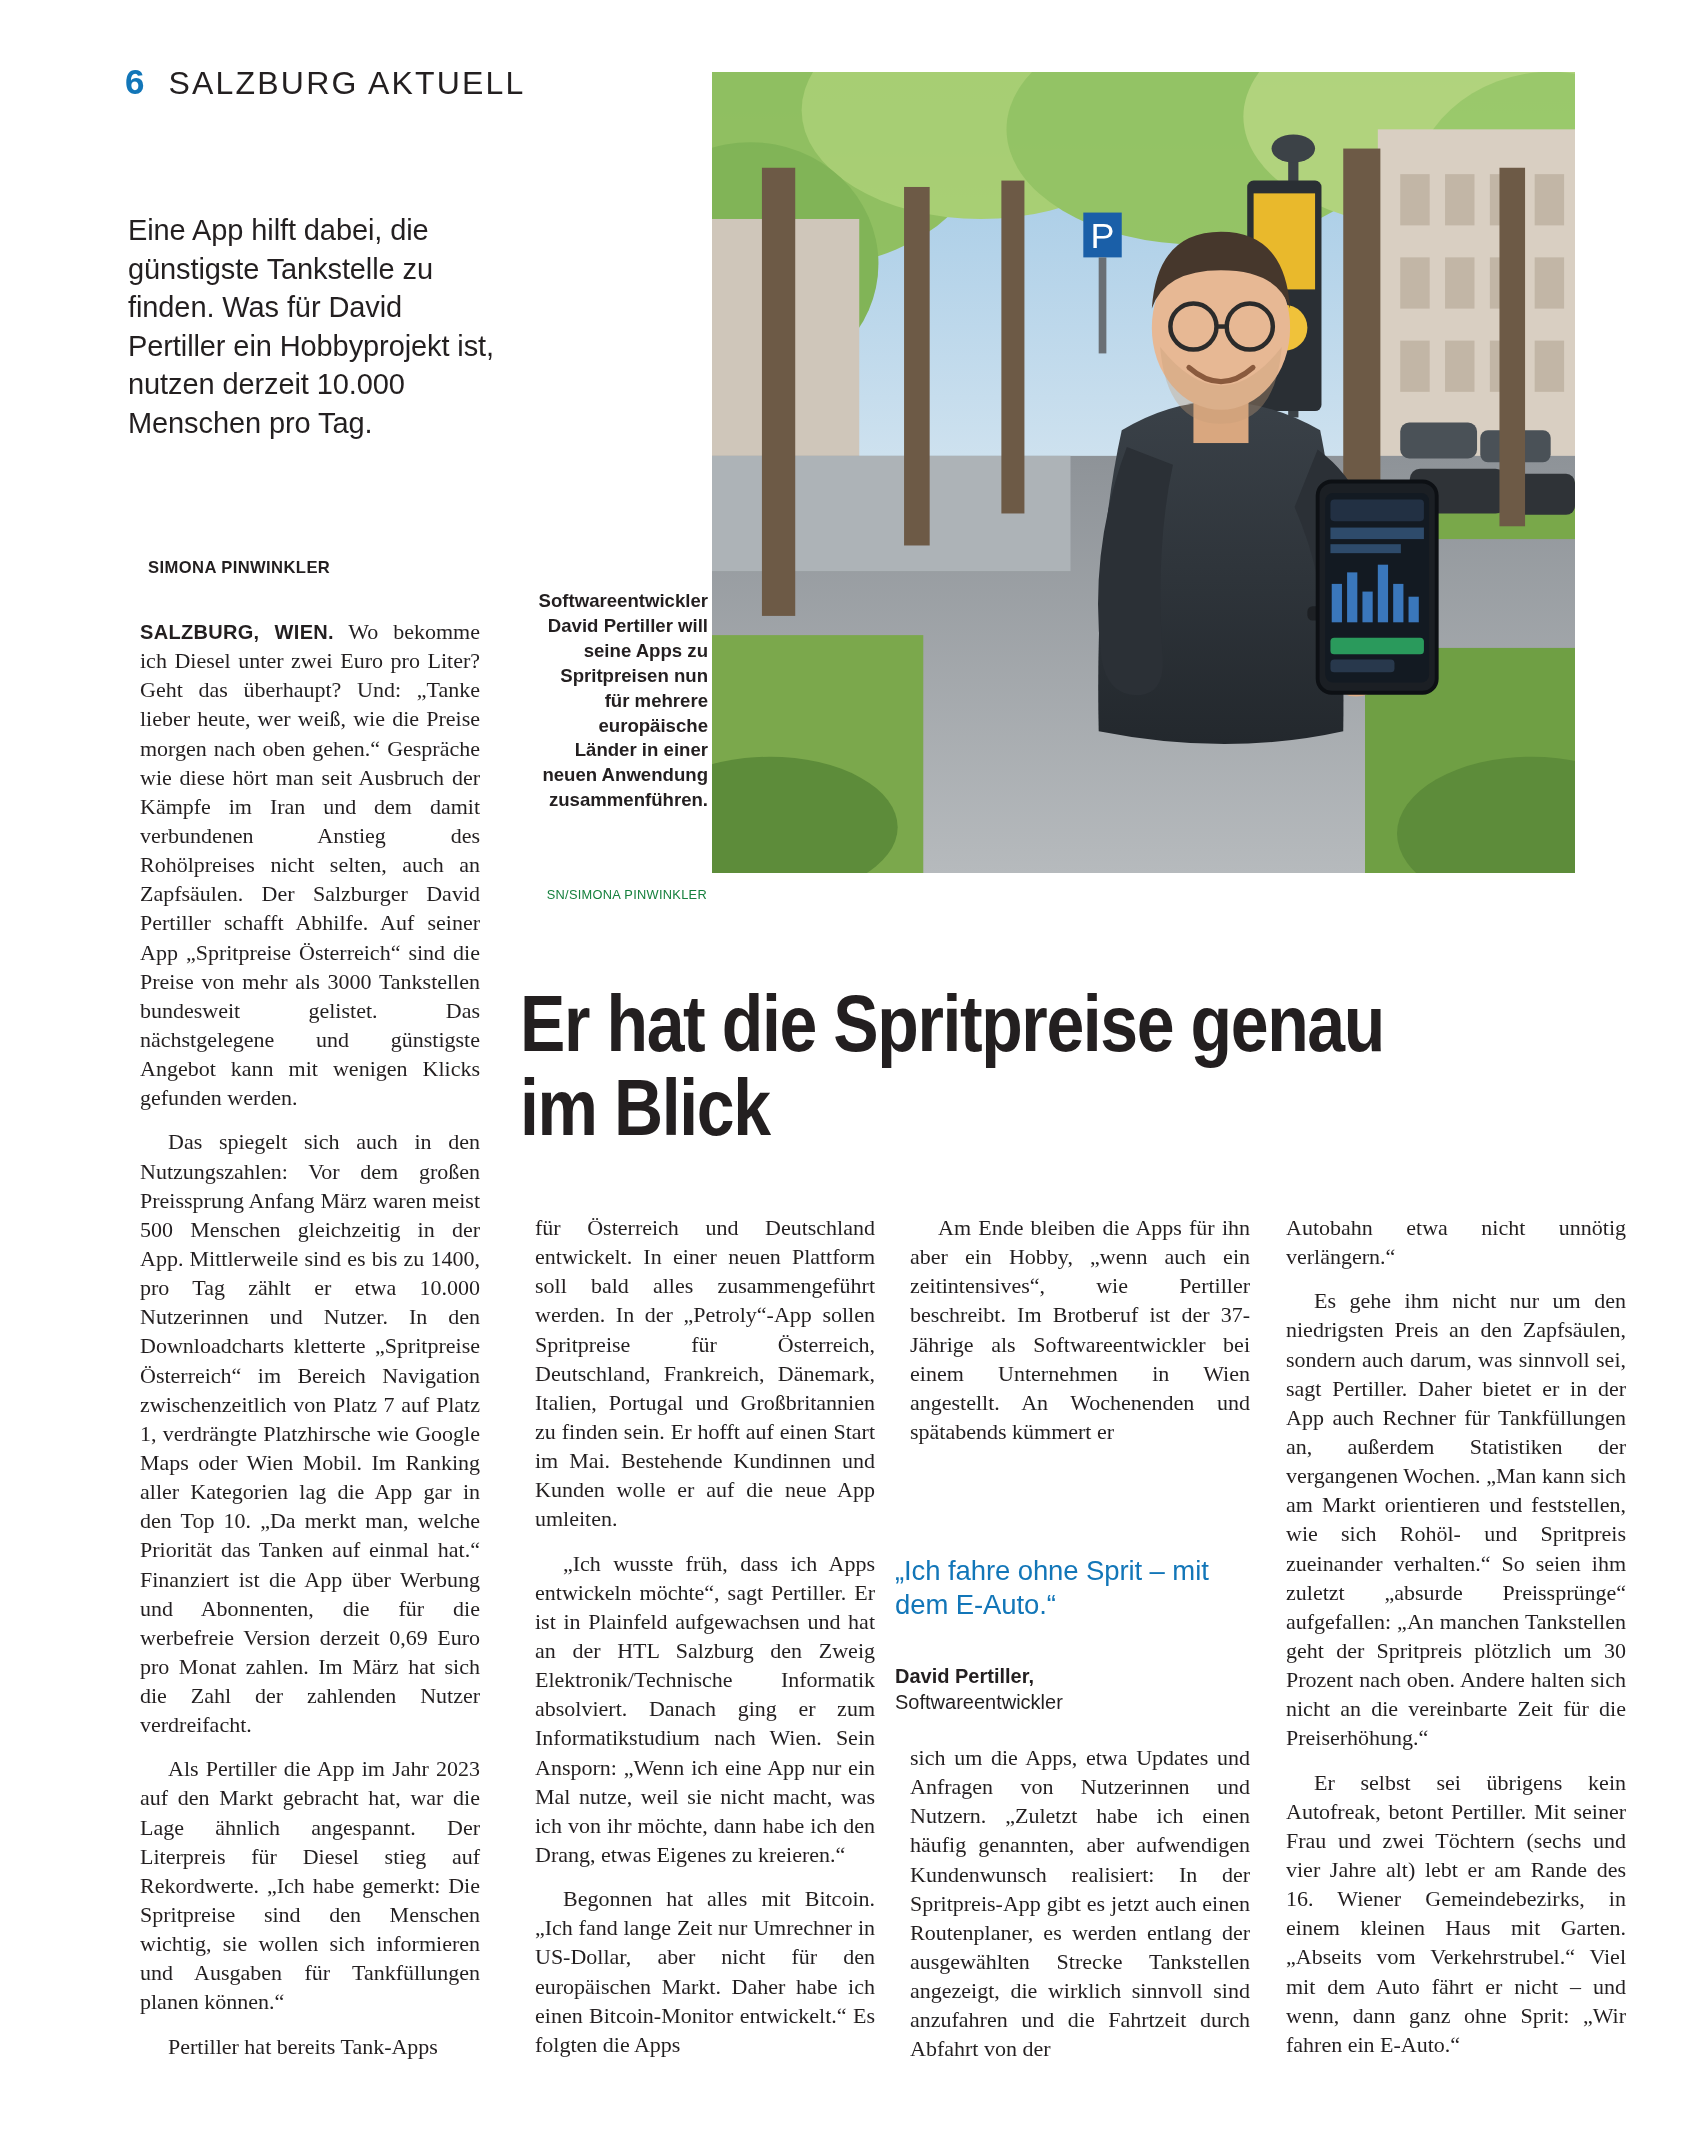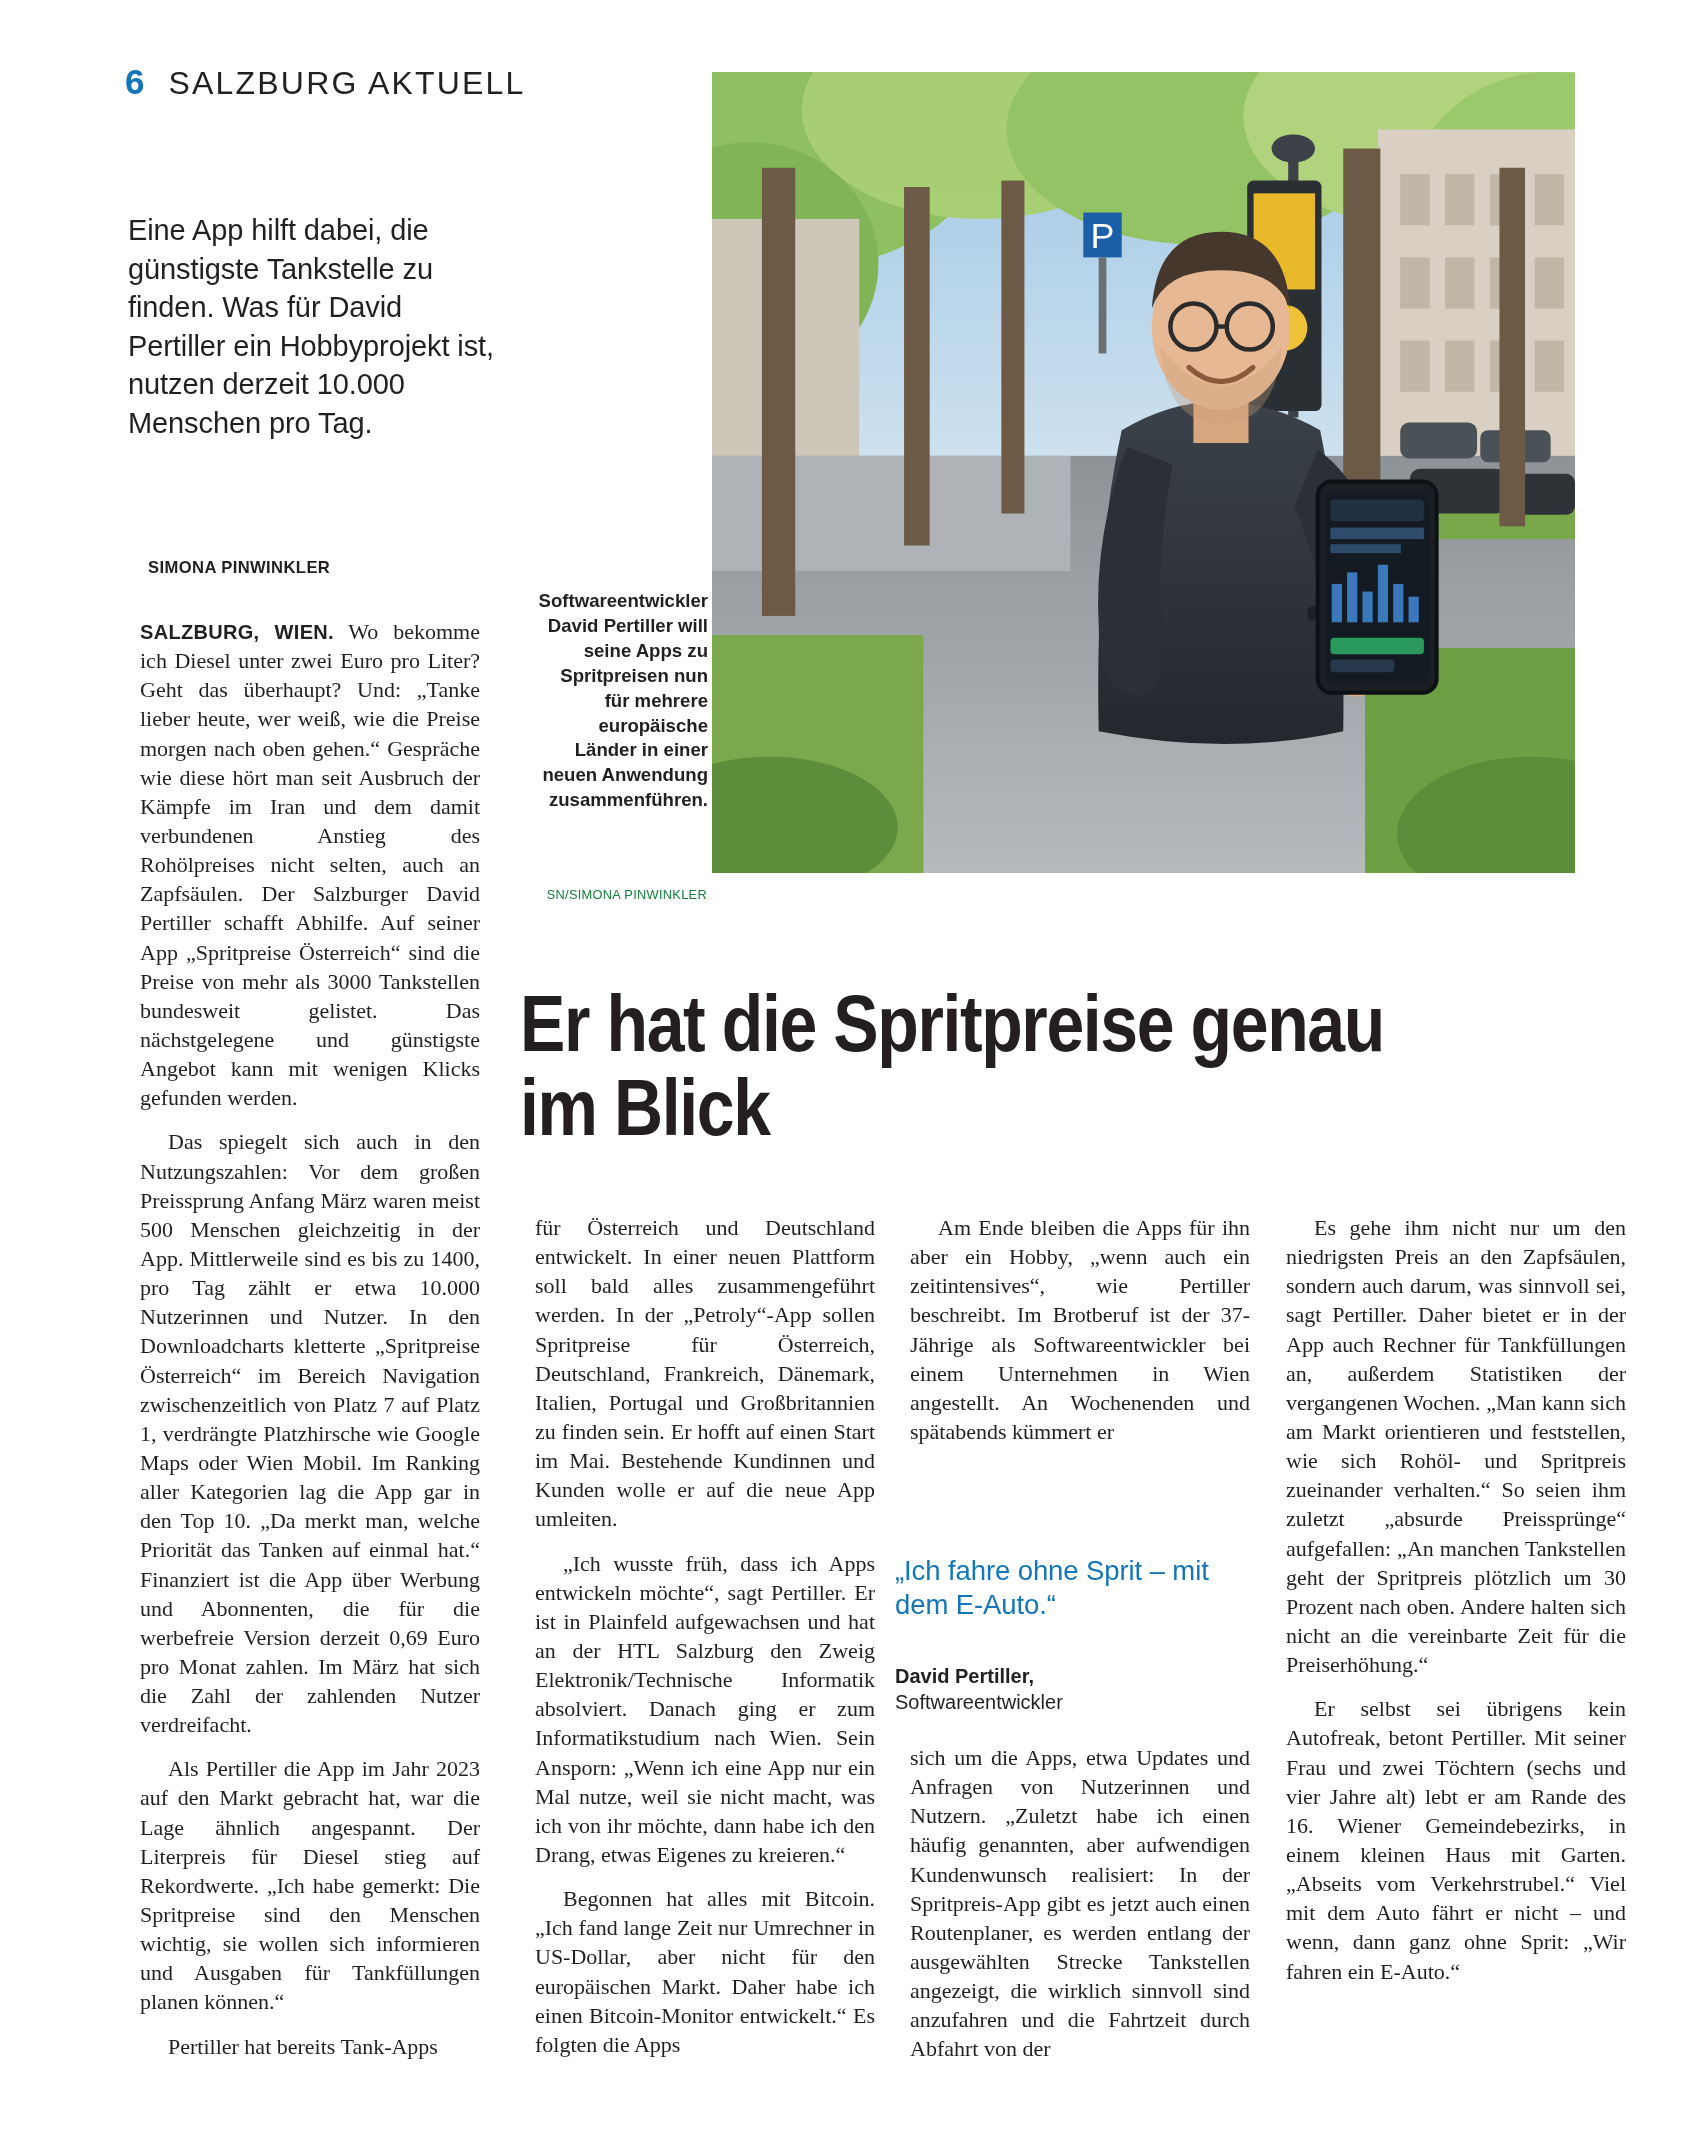--- a/index.html
+++ b/index.html
@@ -353,18 +353,19 @@
   <div class="quote-attrib">
     <span class="name">David Pertiller,</span>
     <span class="role">Softwareentwickler</span>
   </div>
 
   <div class="col" id="col3b">
     <p class="first">sich um die Apps, etwa Updates und Anfragen von Nutzerinnen und Nutzern. „Zuletzt habe ich einen häufig genannten, aber aufwendigen Kundenwunsch realisiert: In der Spritpreis-App gibt es jetzt auch einen Routenplaner, es werden entlang der ausgewählten Strecke Tankstellen angezeigt, die wirklich sinnvoll sind anzufahren und die Fahrtzeit durch Abfahrt von der</p>
   </div>
 
   <div class="col" id="col4">
+    <p class="first">Autobahn etwa nicht unnötig verlängern.“</p>
     <p>Es gehe ihm nicht nur um den niedrigsten Preis an den Zapfsäulen, sondern auch darum, was sinnvoll sei, sagt Pertiller. Daher bietet er in der App auch Rechner für Tankfüllungen an, außerdem Statistiken der vergangenen Wochen. „Man kann sich am Markt orientieren und feststellen, wie sich Rohöl- und Spritpreis zueinander verhalten.“ So seien ihm zuletzt „absurde Preissprünge“ aufgefallen: „An manchen Tankstellen geht der Spritpreis plötzlich um 30 Prozent nach oben. Andere halten sich nicht an die vereinbarte Zeit für die Preiserhöhung.“</p>
     <p>Er selbst sei übrigens kein Autofreak, betont Pertiller. Mit seiner Frau und zwei Töchtern (sechs und vier Jahre alt) lebt er am Rande des 16. Wiener Gemeindebezirks, in einem kleinen Haus mit Garten. „Abseits vom Verkehrstrubel.“ Viel mit dem Auto fährt er nicht – und wenn, dann ganz ohne Sprit: „Wir fahren ein E-Auto.“</p>
   </div>
 
 </div>
 
 
 </body></html>

